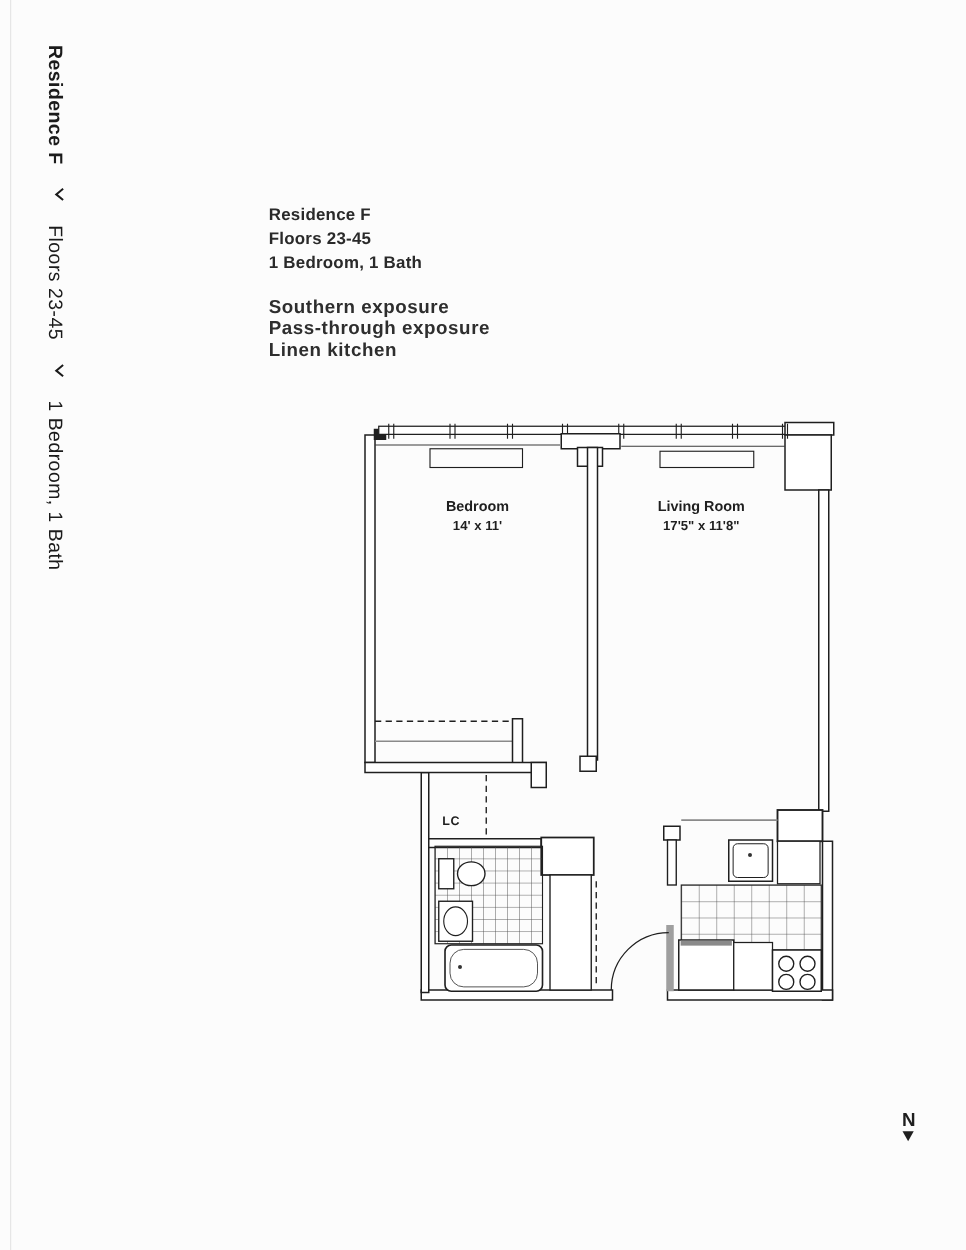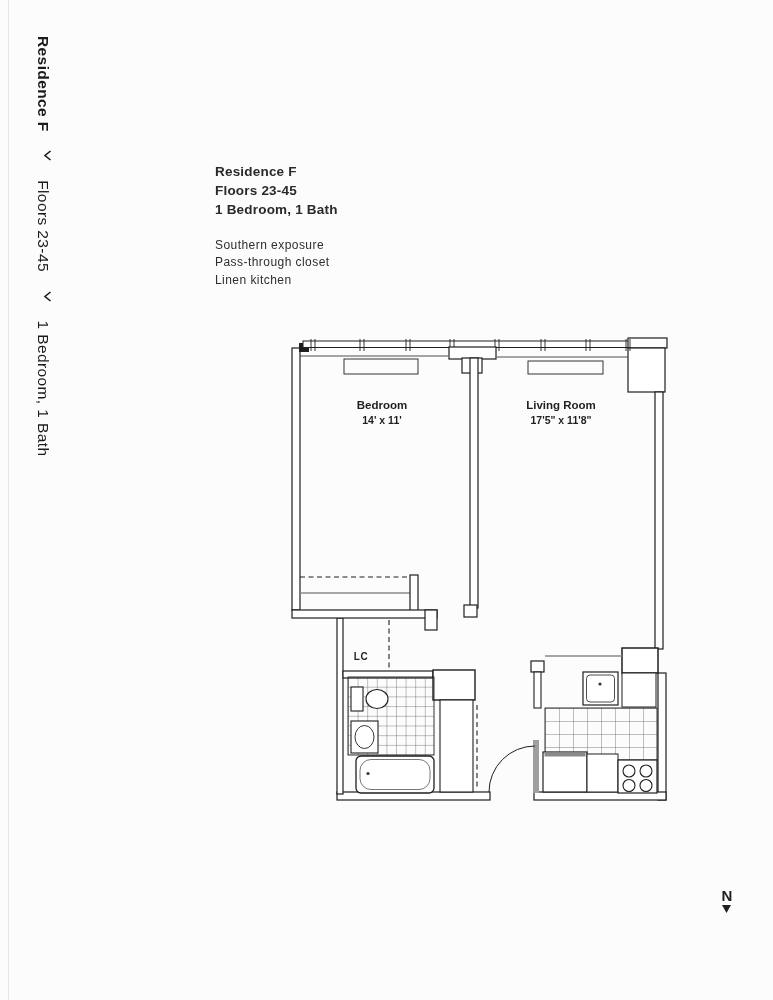--- a/index.html
+++ b/index.html
@@ -19,21 +19,21 @@
     white-space:nowrap;line-height:26px;
   }
   .side-nav .nav-item{display:inline;}
   .side-nav .nav-item.bold{font-weight:700;}
   .side-nav svg{margin:13px 0;vertical-align:middle;}
 
   
   .plan-header{position:absolute;left:215px;top:162px;}
   .hdr-line{font-size:13.5px;font-weight:700;line-height:19.2px;color:#2a2a2a;letter-spacing:.2px;}
   .features{margin-top:17px;}
-  .feature{font-size:12px;font-weight:400;line-height:17.8px;color:#2e2e2e;letter-spacing:.45px;}
+  .feature{font-size:15px;font-weight:700;line-height:17.8px;color:#2e2e2e;letter-spacing:.45px;}
 
   .plan-svg{position:absolute;left:0;top:0;}
   .plan-svg text{fill:#1f1f1f;font-family:"Liberation Sans",sans-serif;font-weight:700;}
   .room-name{font-size:11.5px;}
   .room-dims{font-size:10.5px;}
   .lc-label{font-size:10px;letter-spacing:.5px;}
   .compass-n{font-size:15px;}
 </style>
 </head>
 <body>
@@ -51,21 +51,21 @@
     </svg>
   <span class="nav-item">1 Bedroom, 1 Bath</span>
 </div>
 
 <div class="plan-header">
   <div class="hdr-line">Residence F</div>
   <div class="hdr-line">Floors 23-45</div>
   <div class="hdr-line">1 Bedroom, 1 Bath</div>
   <div class="features">
     <div class="feature">Southern exposure</div>
-    <div class="feature">Pass-through closet</div>
+    <div class="feature">Pass-through exposure</div>
     <div class="feature">Linen kitchen</div>
   </div>
 </div>
 
 <svg class="plan-svg" width="773" height="1000" viewBox="0 0 773 1000">
   <defs>
     <pattern id="tileS" x="348" y="677" width="9.6" height="9.7" patternUnits="userSpaceOnUse">
       <path d="M9.6 0 H0 V9.7" stroke="#4a4a4a" stroke-width="0.7" fill="none"></path>
     </pattern>
     <pattern id="tileB" x="545" y="708" width="14" height="13" patternUnits="userSpaceOnUse">

